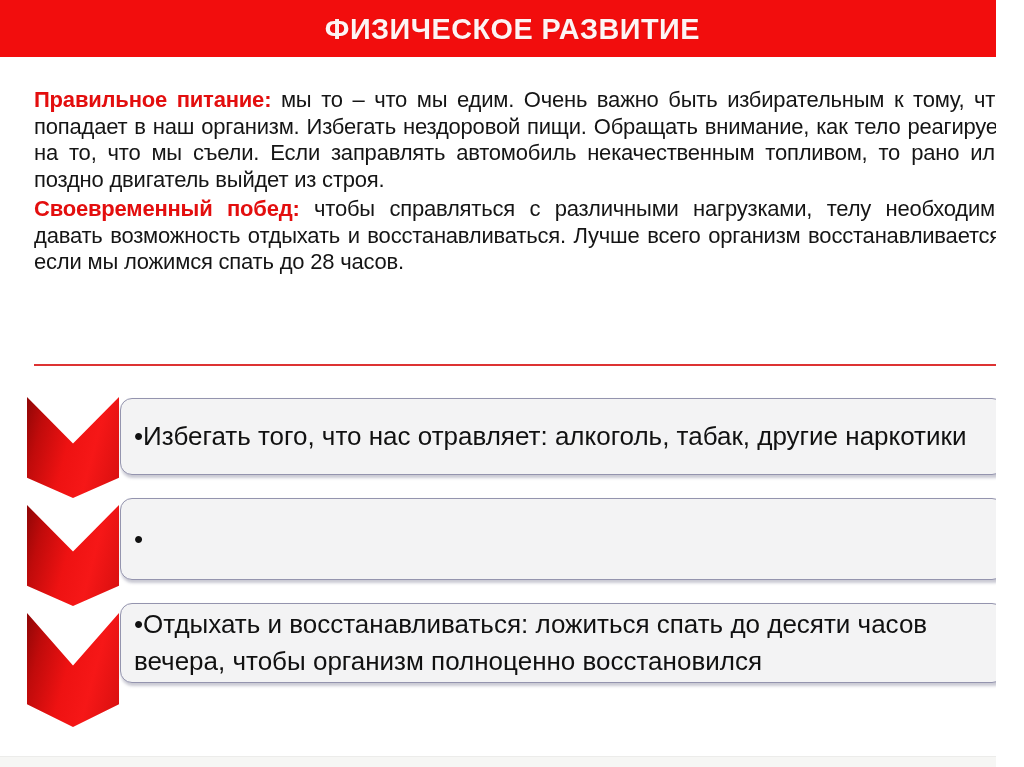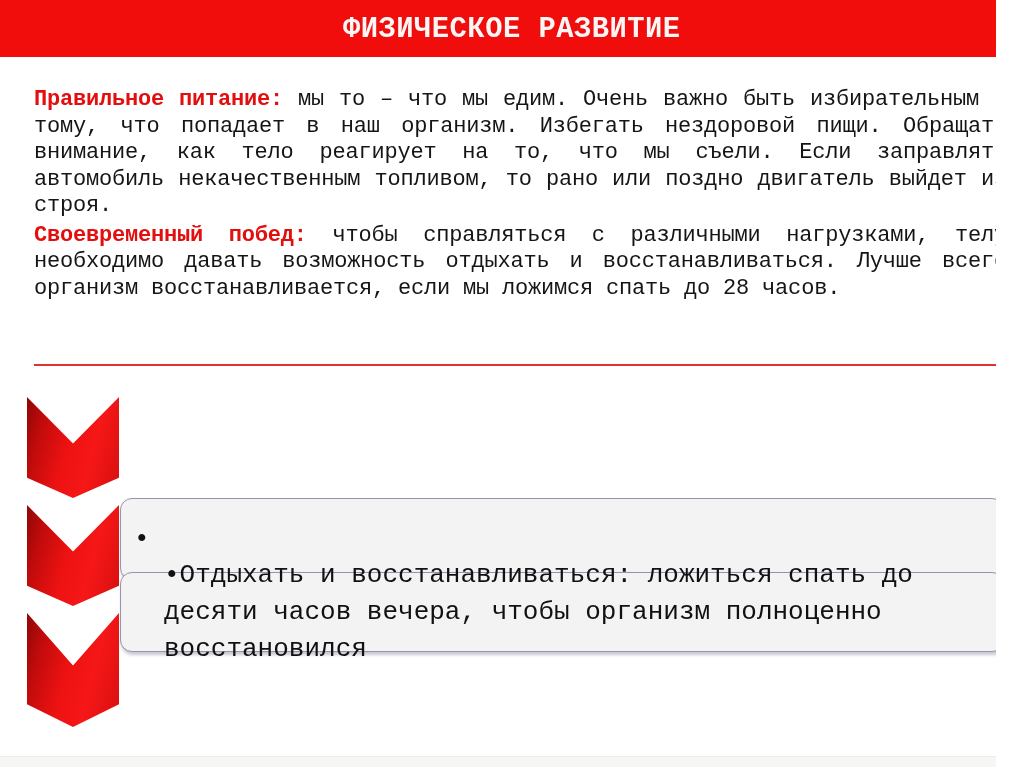--- a/index.html
+++ b/index.html
@@ -9,21 +9,21 @@
     --chevron-dark:#8f0606;
     --divider-red:#dd3333;
     --box-bg:#f3f3f4;
     --box-border:#9494ae;
     --title-text:#fdf4f4;
     --body-text:#151515;
   }
   html,body{margin:0;padding:0;background:#ffffff;}
   .slide{
     position:relative;width:996px;height:767px;background:#ffffff;
-    overflow:hidden;font-family:Liberation Mono, monospace;
+    overflow:hidden;font-family:Liberation Sans, sans-serif;
   }
   
   .banner{
     position:absolute;top:0;left:0;width:1024px;height:57px;
     background:var(--banner-red);
     display:flex;align-items:center;justify-content:center;
   }
   .banner .title{
     color:var(--title-text);font-size:30px;font-weight:bold;
     letter-spacing:.5px;transform:scaleX(.96);white-space:nowrap;
@@ -58,21 +58,21 @@
     background:var(--box-bg);
     border:1px solid var(--box-border);
     border-radius:12px;
     box-shadow:1.5px 2.5px 3px rgba(100,100,130,.35);
     display:flex;align-items:center;
     font-size:26px;line-height:37px;color:#111;
     box-sizing:border-box;
   }
   .b1{top:398px;height:77px;}
   .b2{top:498px;height:82px;}
-  .b3{top:572px;height:80px;padding-left:30px;}
+  .b3{top:603px;height:80px;}
   .box .inner{padding:4px 20px 4px 13px;width:100%;box-sizing:border-box;}
   .b2 .inner{display:flex;align-items:flex-start;}
   .b2 .bullet{flex:0 0 66px;}
   
   .bottom-strip{
     position:absolute;left:0;bottom:0;width:1024px;height:10px;
     background:#f6f6f4;border-top:1px solid #ececea;
   }
 </style>
 </head>
@@ -88,20 +88,23 @@
     <p class="para"><span class="lead">Правильное питание:</span><span> мы то – что мы едим. Очень важно быть избирательным к тому, что попадает в наш организм. Избегать нездоровой пищи. Обращать внимание, как тело реагирует на то, что мы съели. Если заправлять автомобиль некачественным топливом, то рано или поздно двигатель выйдет из строя.</span></p>
     <p class="para"><span class="lead">Своевременный побед:</span><span> чтобы справляться с различными нагрузками, телу необходимо давать возможность отдыхать и восстанавливаться. Лучше всего организм восстанавливается, если мы ложимся спать до 28 часов.</span></p>
   </div>
 
   <div class="divider"></div>
 
   <div class="chevron ch1"></div>
   <div class="chevron ch2"></div>
   <div class="chevron ch3"></div>
 
+  <div class="box b1">
+    <div class="inner"><span class="bullet">•</span><span>Избегать того, что нас отравляет: алкоголь, табак, другие наркотики</span></div>
+  </div>
 
   <div class="box b2">
     <div class="inner">
         <span class="bullet">•</span>
       </div>
   </div>
 
   <div class="box b3">
     <div class="inner"><span class="bullet">•</span><span>Отдыхать и восстанавливаться: ложиться спать до десяти часов вечера, чтобы организм полноценно восстановился</span></div>
   </div>

